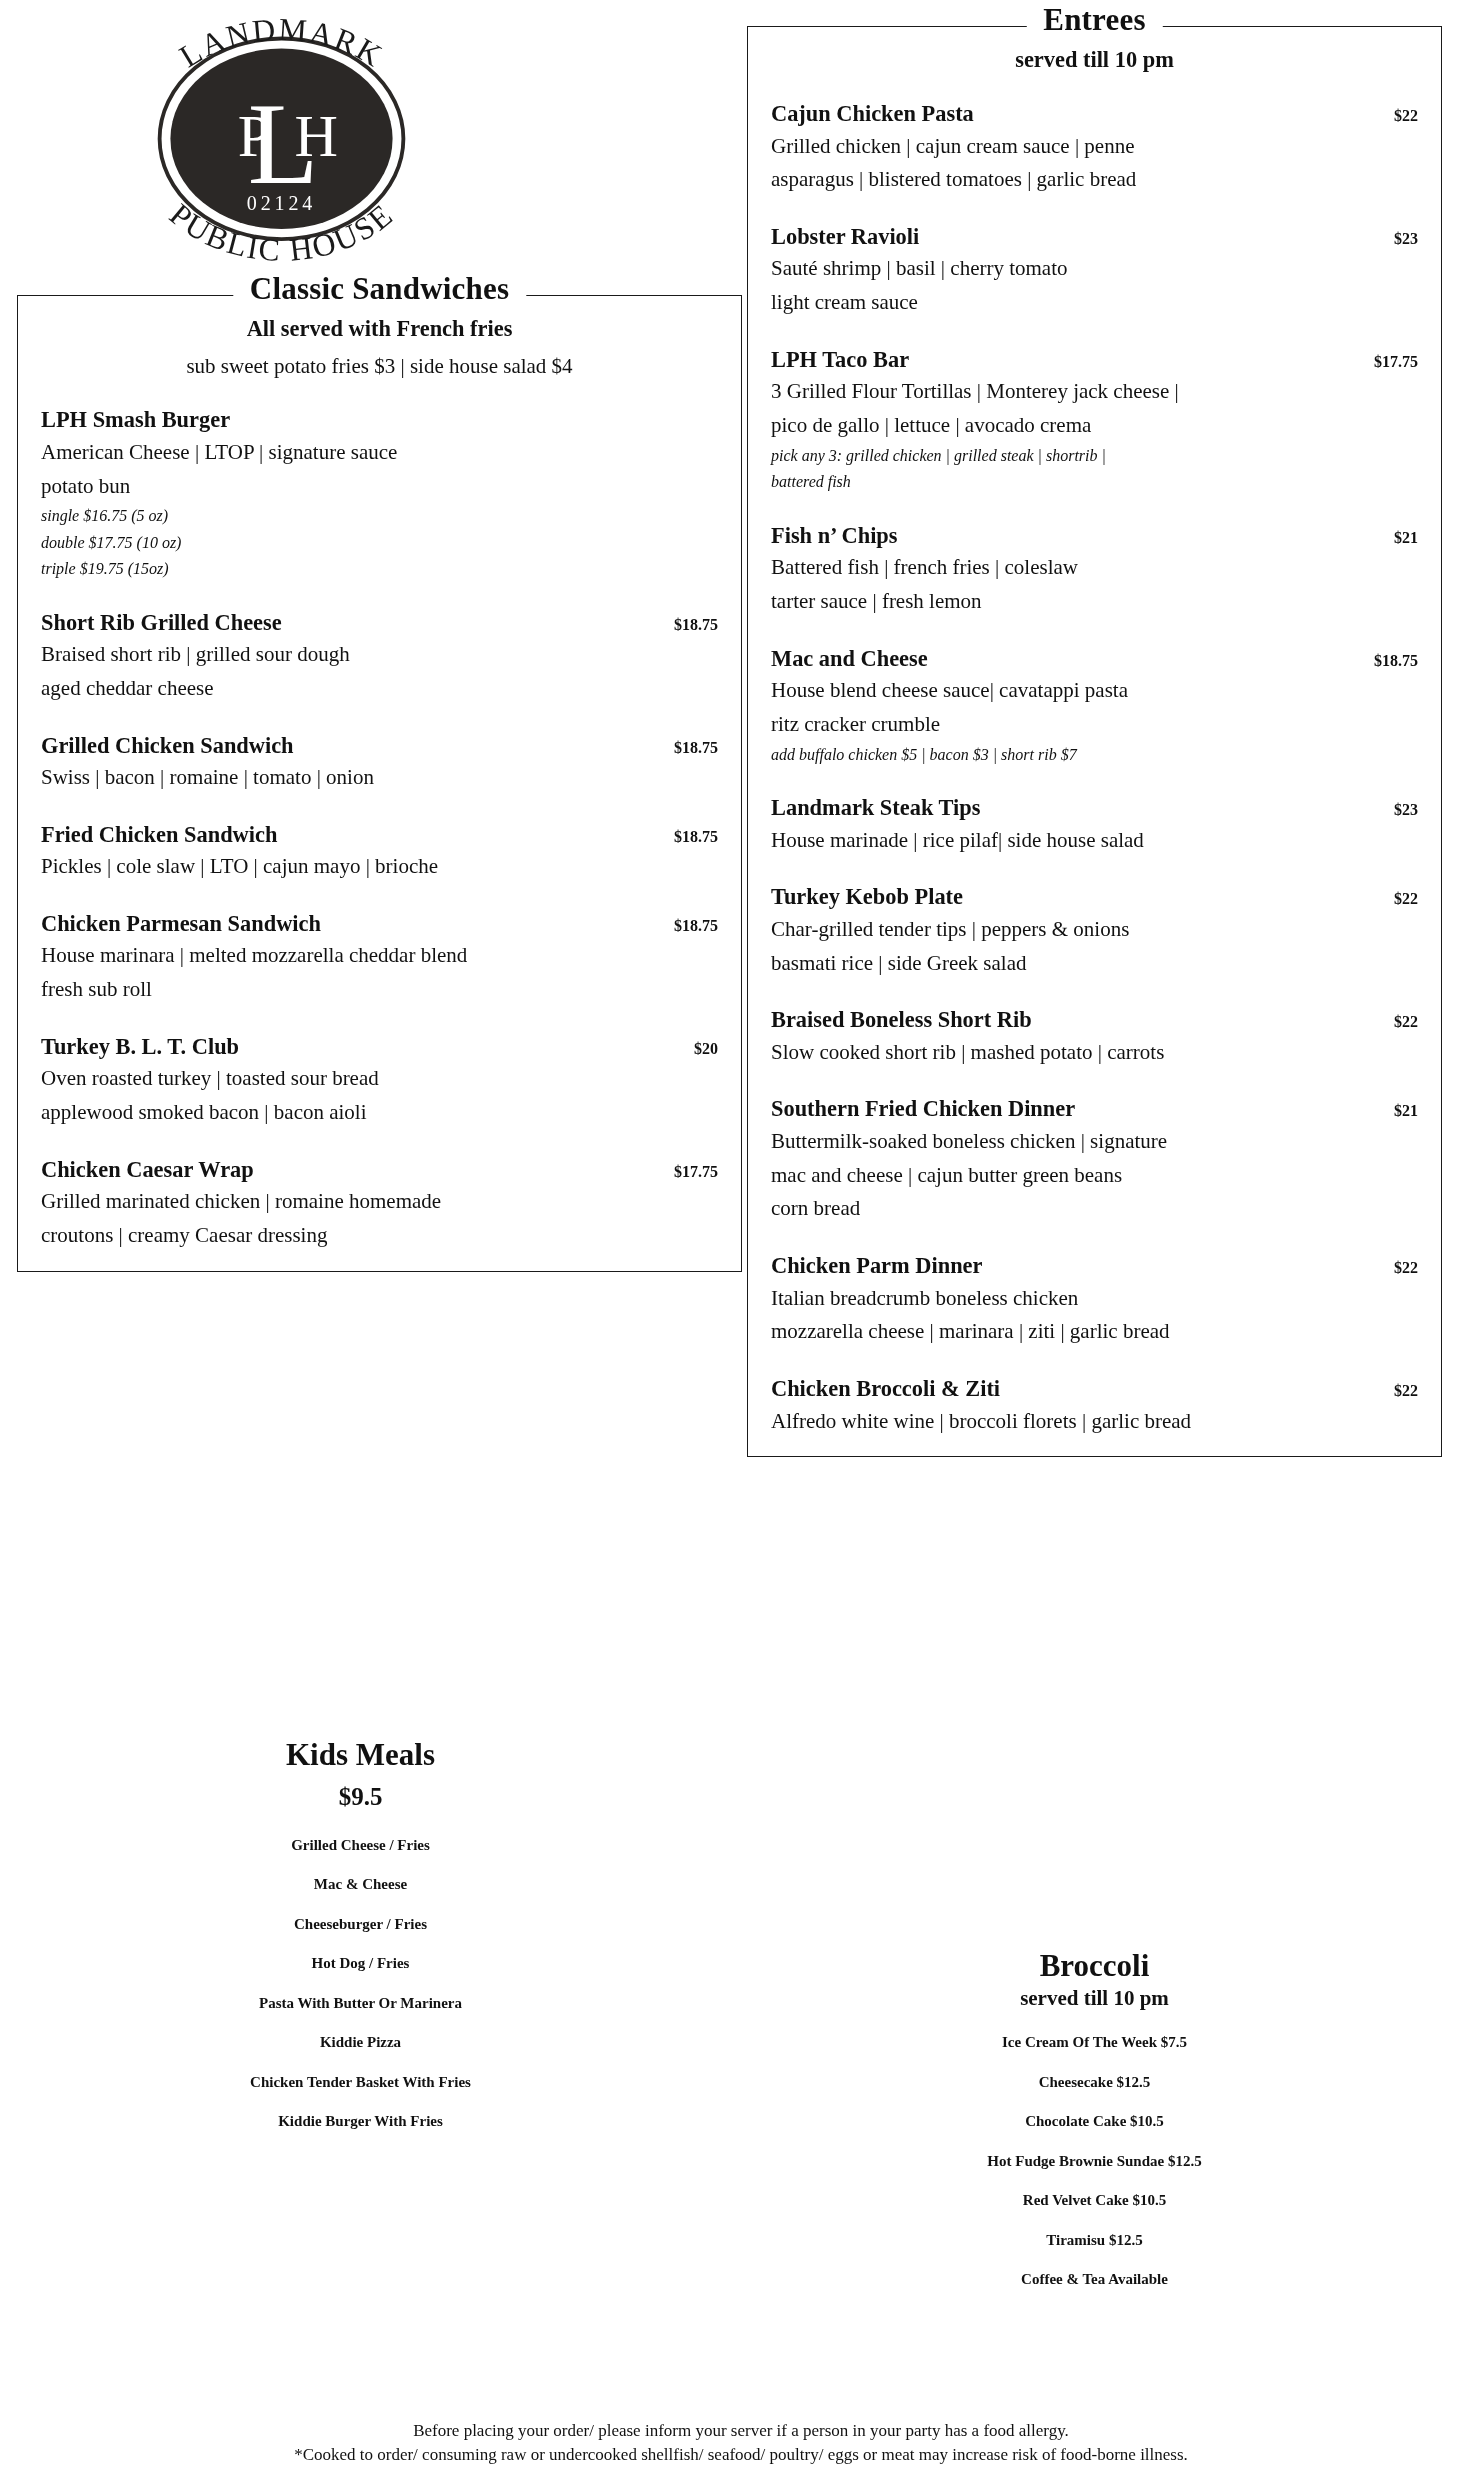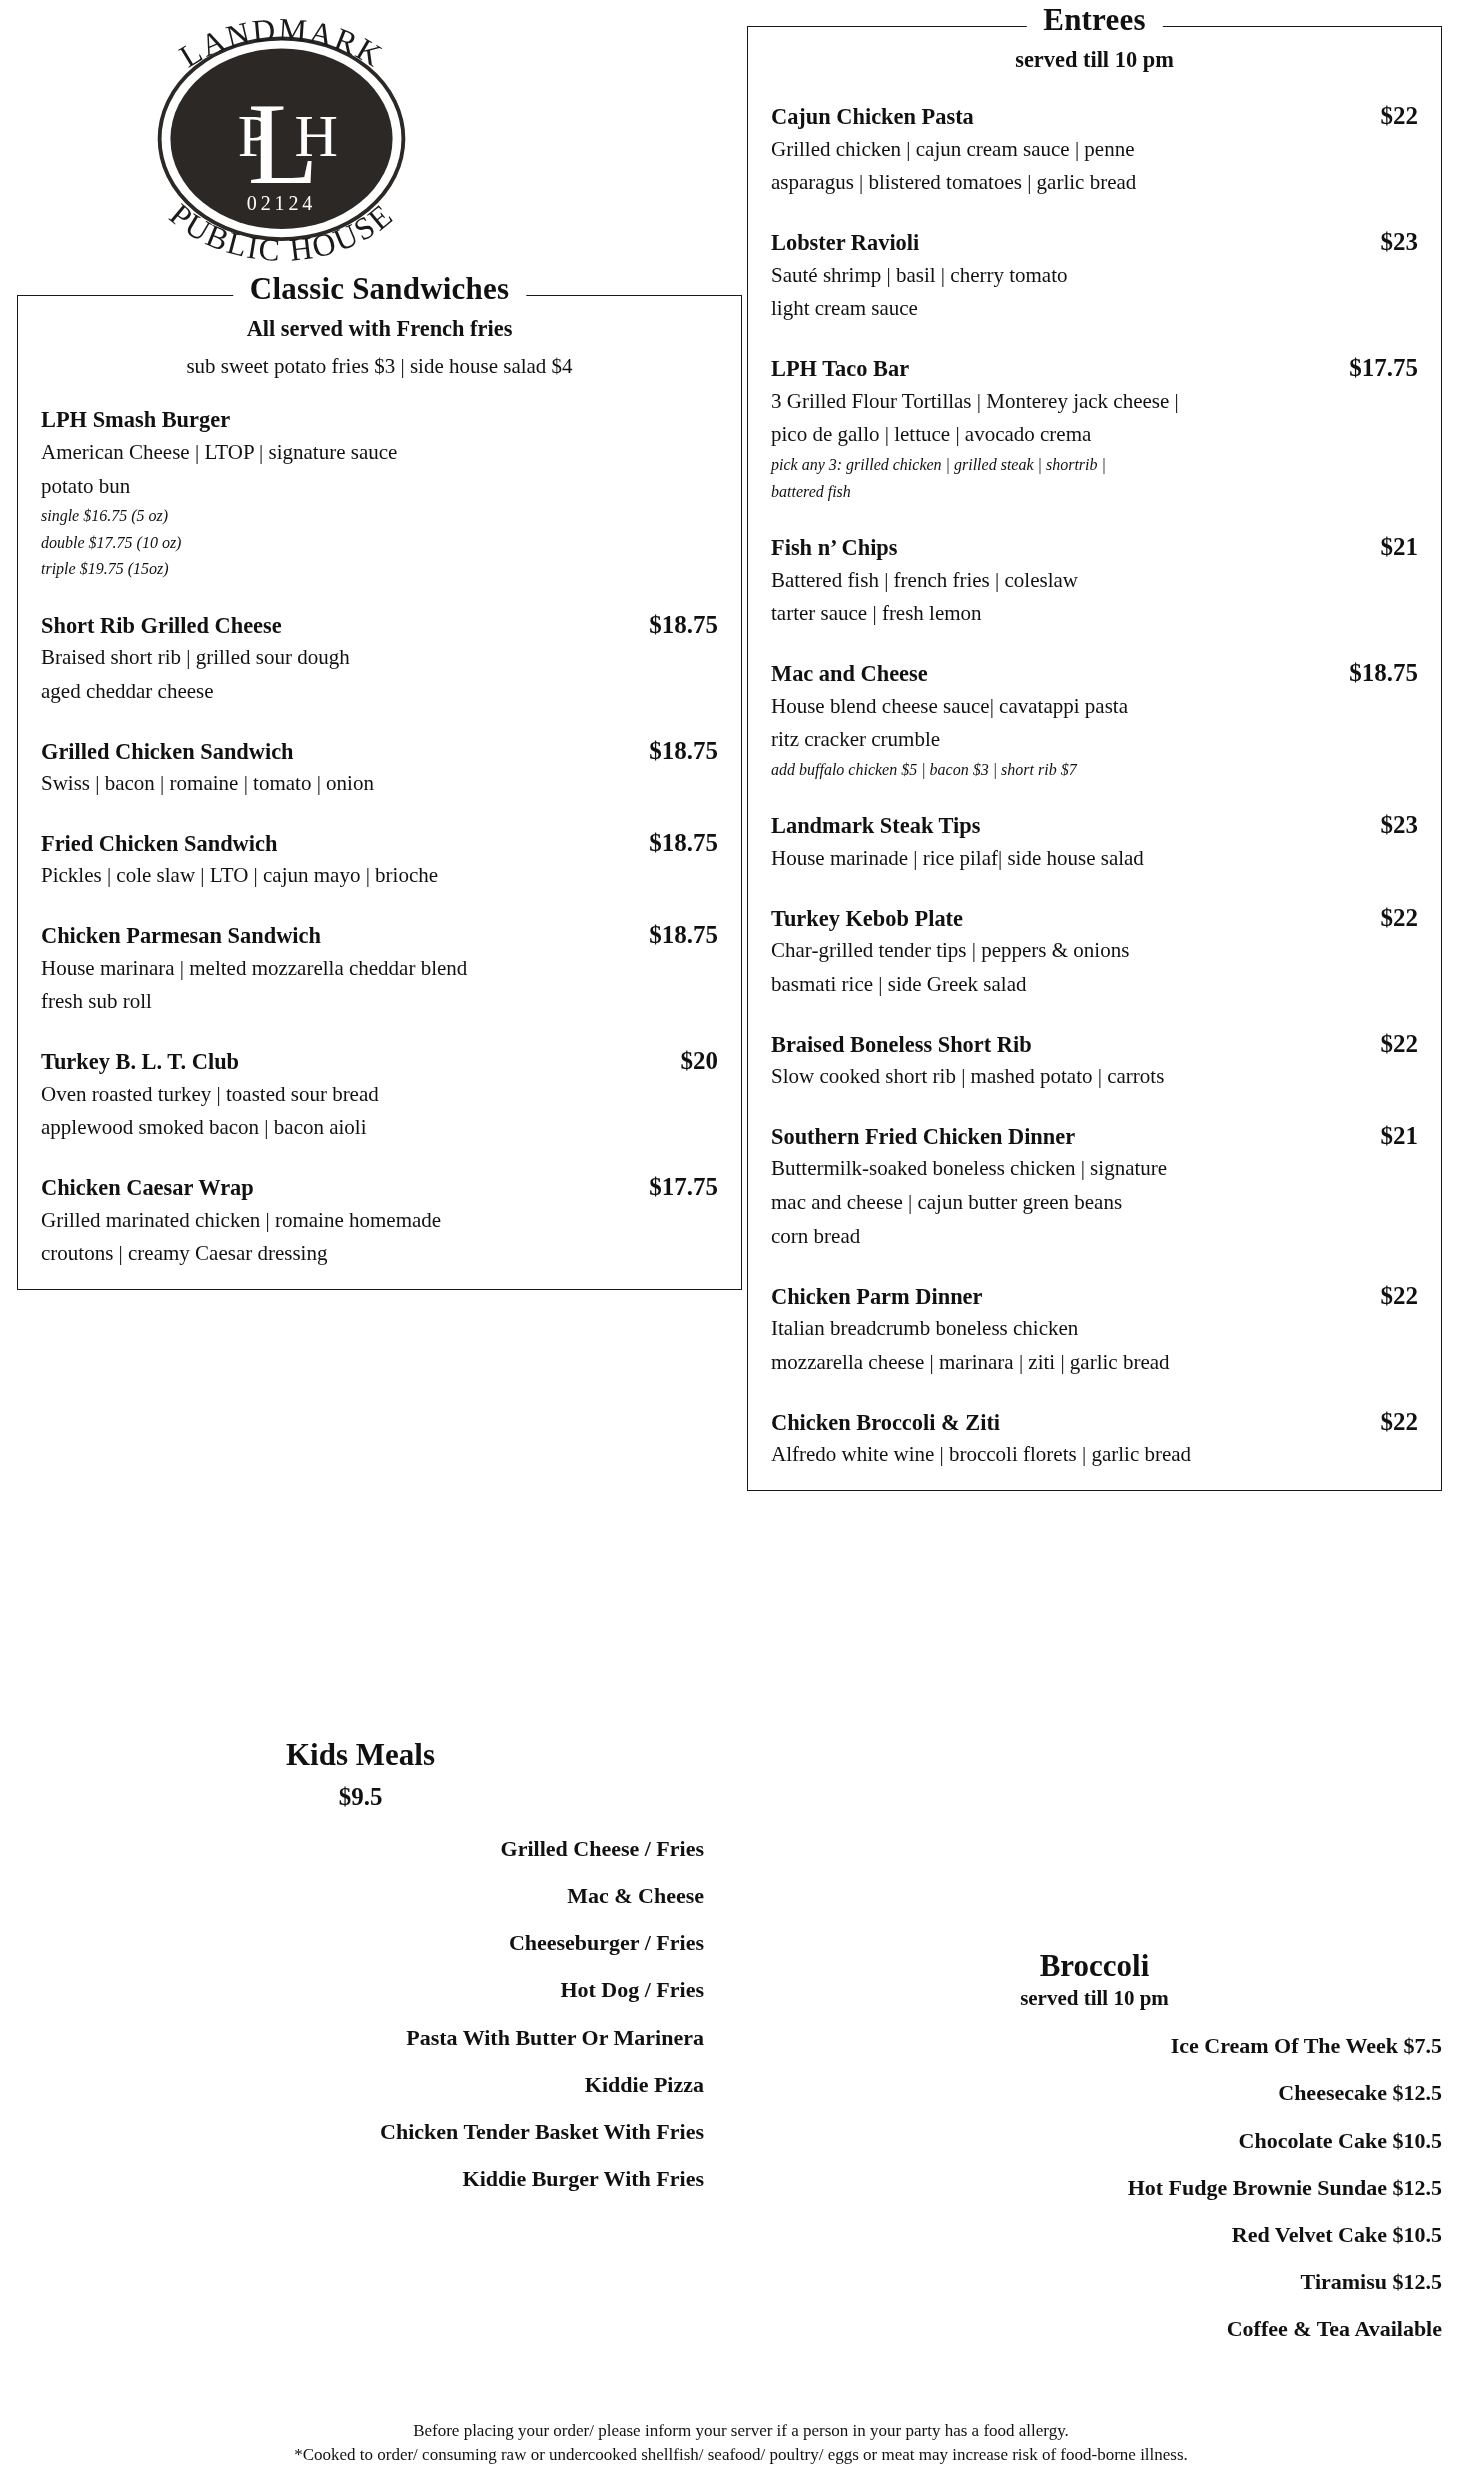--- a/index.html
+++ b/index.html
@@ -80,21 +80,21 @@
     display:flex;
     justify-content:space-between;
     align-items:baseline;
     font-weight:bold;
     font-size:22.4px;
     line-height:1.18;
   }
   .item-name{font-weight:bold;}
   .item-price{
     font-weight:bold;
-    font-size:25px;
+    font-size:16px;
     white-space:nowrap;
     padding-left:14px;
     font-family:"Liberation Serif","DejaVu Serif",serif;
   }
   .desc{
     font-size:21px;
     line-height:1.46;
     margin-top:3.1px;
     font-weight:normal;
   }
@@ -112,25 +112,24 @@
     font-weight:bold;
     margin-top:10.8px;
   }
   .plain-sub{
     font-size:21px;
     font-weight:bold;
     margin-top:3.1px;
   }
   .plain-list{margin-top:26px;}
   .plain-list .li{
-    font-size:22px;
+    font-size:15px;
     font-weight:bold;
     margin-top:23px;
     line-height:1.1;
-    text-align:right;
   }
   .plain-list .li:first-child{margin-top:0;}
 
   .kids{
     position:absolute;
     left:17px; top:1738px;
     width:687px;
   }
   .desserts{
     position:absolute;

